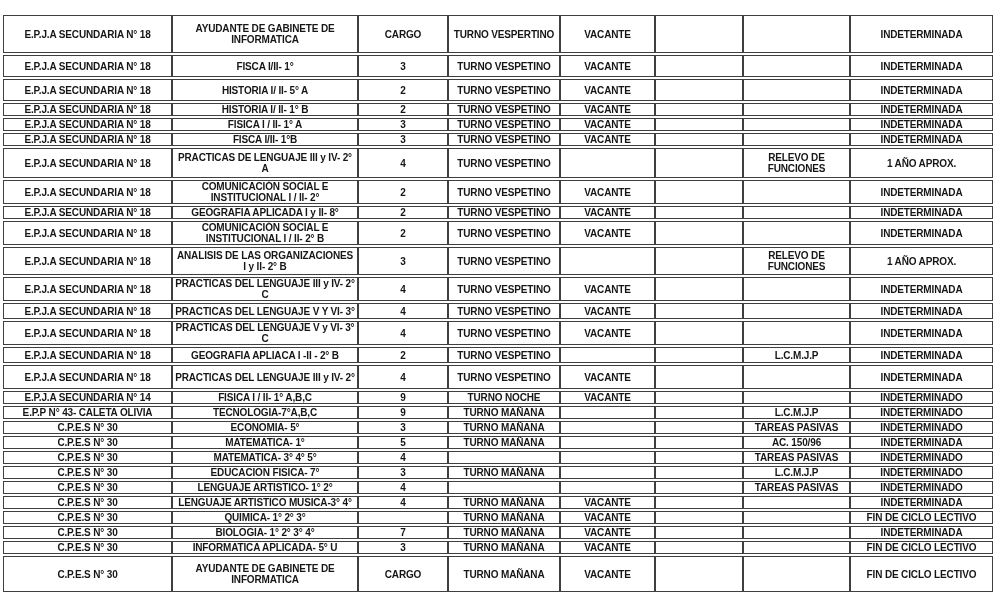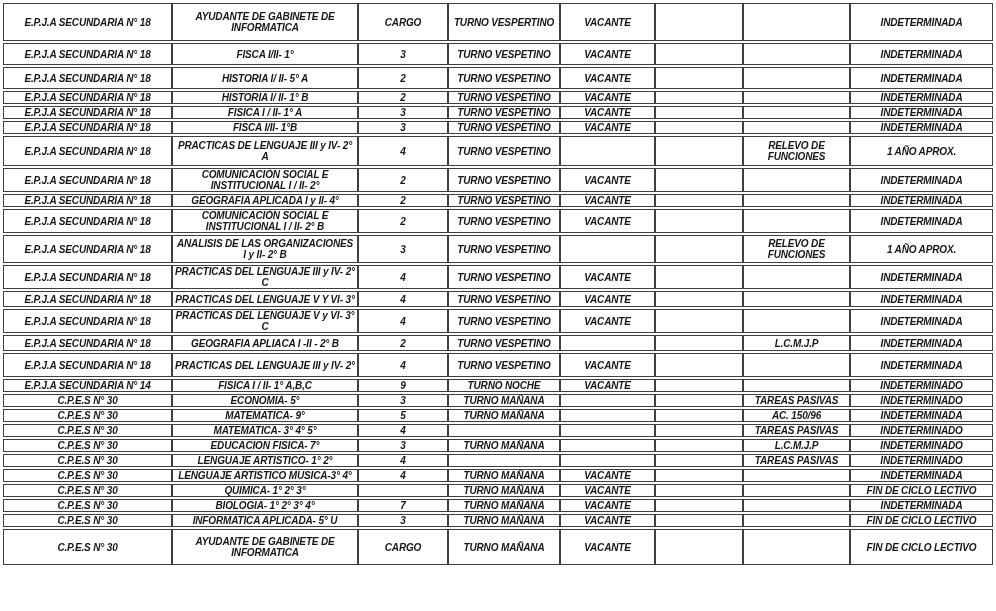--- a/index.html
+++ b/index.html
@@ -12,24 +12,23 @@
   }
   .doc-page {
     width: 996px;
     height: 611px;
     background: #ffffff;
     font-family: "Liberation Sans", sans-serif;
   }
   table.vacancy-table {
     border-collapse: separate;
     border-spacing: 0 2px;
-    margin: 1px 0 0 3px;
+    margin: 13px 0 0 3px;
     table-layout: fixed;
     width: 990px;
-    font-style: italic;
   }
   table.vacancy-table td {
     border: 1px solid #3f3f3f;
     background: #ffffff;
     color: #161616;
     font-weight: bold;
     font-size: 10px;
     line-height: 11px;
     letter-spacing: -0.15px;
     text-align: center;
@@ -138,21 +137,21 @@
           <td>COMUNICACIÓN SOCIAL E INSTITUCIONAL I / II- 2°</td>
           <td>2</td>
           <td>TURNO VESPETINO</td>
           <td>VACANTE</td>
           <td></td>
           <td></td>
           <td>INDETERMINADA</td>
         </tr>
         <tr style="height: 12px;">
           <td>E.P.J.A SECUNDARIA N° 18</td>
-          <td>GEOGRAFIA APLICADA I y II- 4°</td>
+          <td>GEOGRAFIA APLICADA I y II- 8°</td>
           <td>2</td>
           <td>TURNO VESPETINO</td>
           <td>VACANTE</td>
           <td></td>
           <td></td>
           <td>INDETERMINADA</td>
         </tr>
         <tr style="height: 24px;">
           <td>E.P.J.A SECUNDARIA N° 18</td>
           <td>COMUNICACIÓN SOCIAL E INSTITUCIONAL I / II- 2° B</td>
@@ -227,32 +226,42 @@
           <td>E.P.J.A SECUNDARIA N° 14</td>
           <td>FISICA I / II- 1° A,B,C</td>
           <td>9</td>
           <td>TURNO NOCHE</td>
           <td>VACANTE</td>
           <td></td>
           <td></td>
           <td>INDETERMINADO</td>
         </tr>
         <tr style="height: 9px;">
+          <td>E.P.P N° 43- CALETA OLIVIA</td>
+          <td>TECNOLOGIA-7°A,B,C</td>
+          <td>9</td>
+          <td>TURNO MAÑANA</td>
+          <td></td>
+          <td></td>
+          <td>L.C.M.J.P</td>
+          <td>INDETERMINADO</td>
+        </tr>
+        <tr style="height: 9px;">
           <td>C.P.E.S N° 30</td>
           <td>ECONOMIA- 5°</td>
           <td>3</td>
           <td>TURNO MAÑANA</td>
           <td></td>
           <td></td>
           <td>TAREAS PASIVAS</td>
           <td>INDETERMINADO</td>
         </tr>
         <tr style="height: 9px;">
           <td>C.P.E.S N° 30</td>
-          <td>MATEMATICA- 9°</td>
+          <td>MATEMATICA- 1°</td>
           <td>5</td>
           <td>TURNO MAÑANA</td>
           <td></td>
           <td></td>
           <td>AC. 150/96</td>
           <td>INDETERMINADA</td>
         </tr>
         <tr style="height: 9px;">
           <td>C.P.E.S N° 30</td>
           <td>MATEMATICA- 3° 4° 5°</td>

